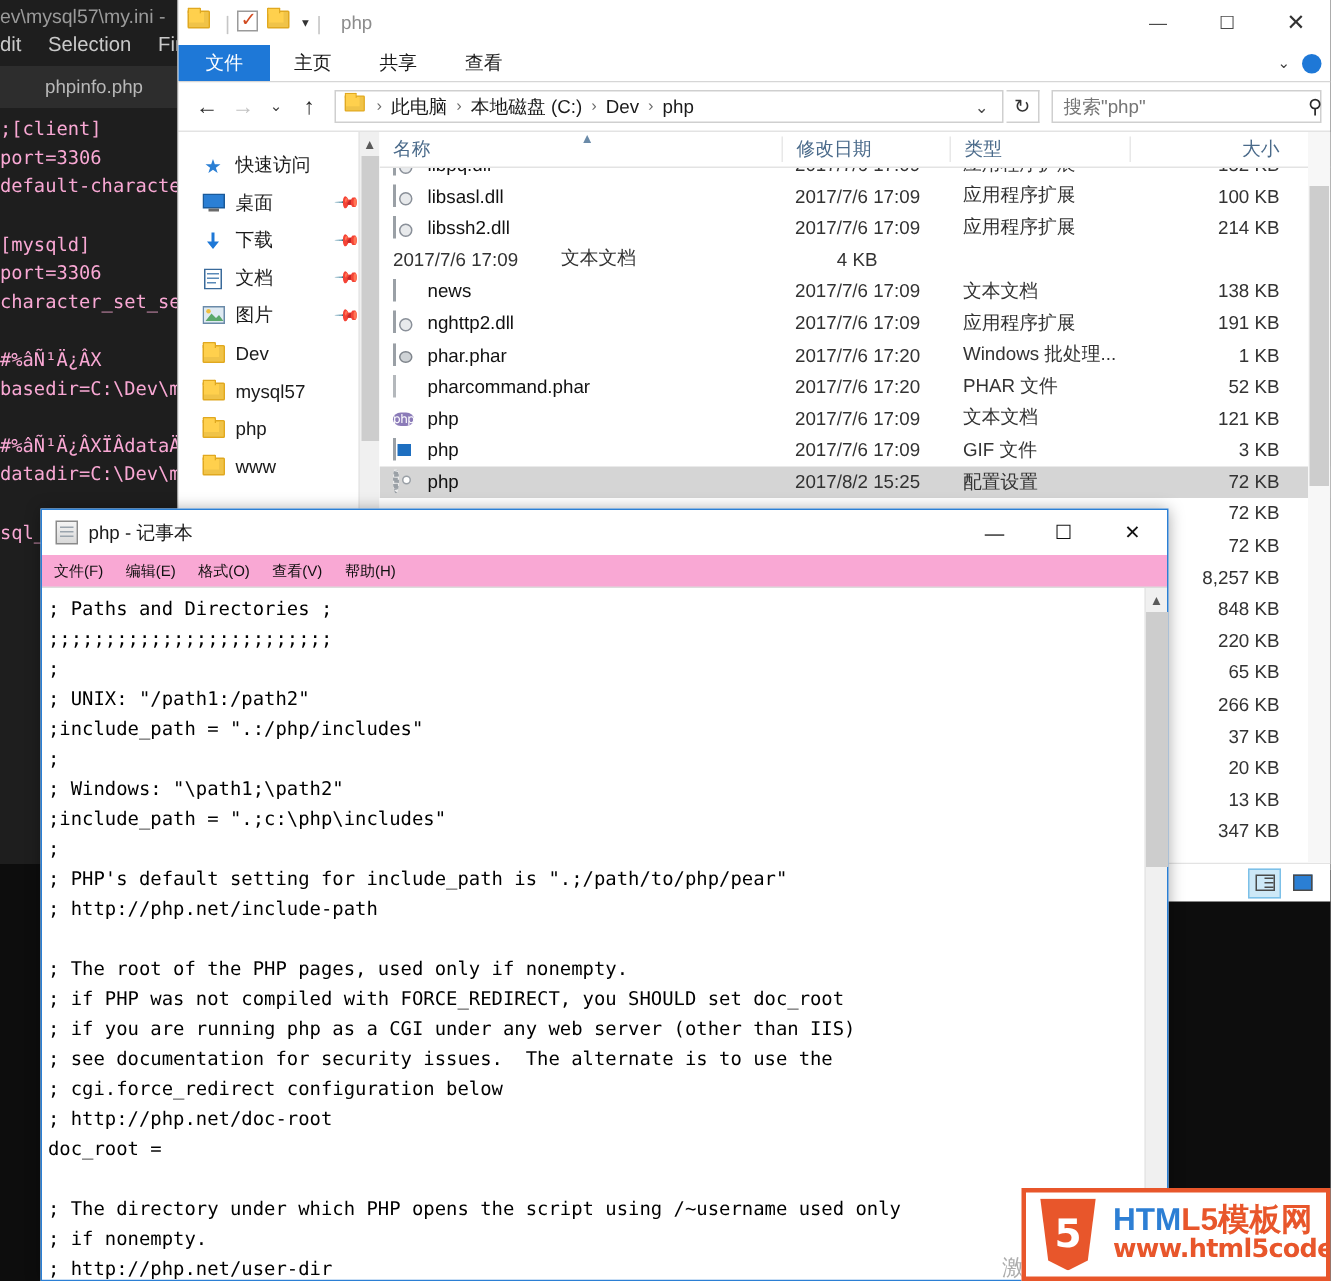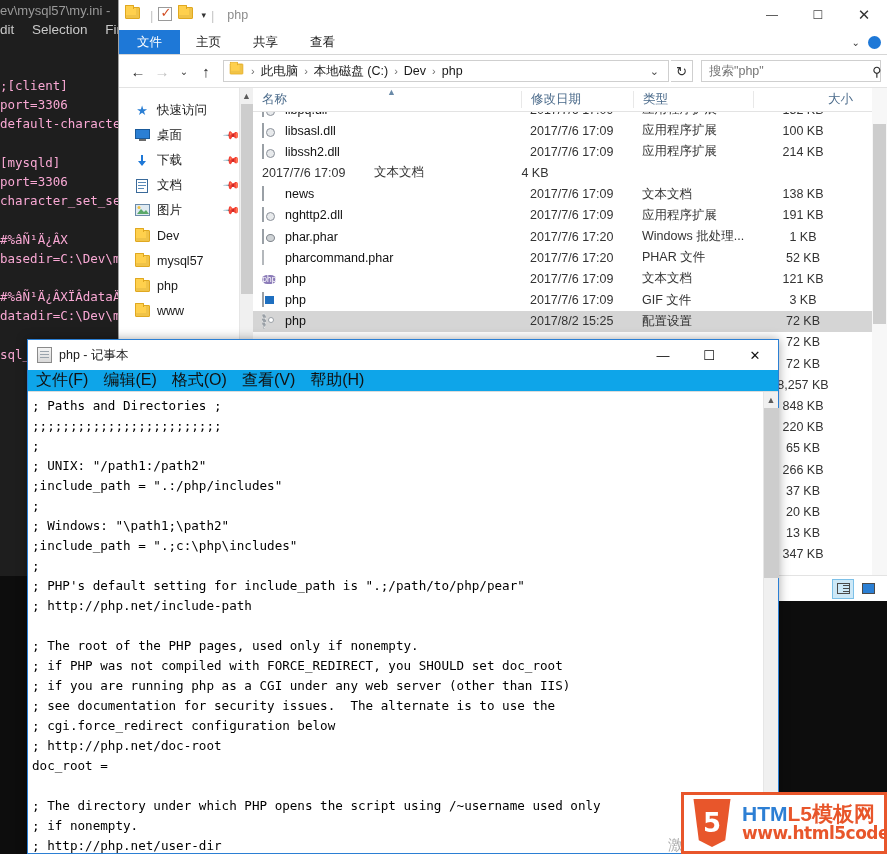--- a/index.html
+++ b/index.html
@@ -189,21 +189,21 @@
 
   .row {
     display: flex; align-items: center; height: 21.2px;
     font-size: 12.5px; color: #111;
   }
   .row.sel { background: #d5d5d5; }
   .row .cell { overflow: hidden; white-space: nowrap; }
   .row .cell.name { width: 268px; display: flex; align-items: center; padding-left: 9px; }
   .row .cell.date { width: 112px; color: #333; padding-left: 9px; }
   .row .cell.type { width: 120px; color: #333; padding-left: 9px; }
-  .row .cell.size { width: 110px; color: #333; text-align: center; padding-right: 10px; }
+  .row .cell.size { width: 110px; color: #333; text-align: right; padding-right: 10px; }
   .fi { width: 16px; height: 16px; margin-right: 7px; position: relative; flex:none;}
 
   
   .ico-doc {
     width: 13px; height: 15px; background: #fff; border: 1px solid #9aa0a6;
     position: relative;
   }
   .ico-doc::after {
     content: ""; position: absolute; left: 2px; top: 3px; right: 2px; height: 1px;
     box-shadow: 0 3px 0 #b9bec3, 0 6px 0 #b9bec3, 0 0 0 #b9bec3;
@@ -297,22 +297,22 @@
     background: #9aa4ad; box-shadow: 0 3px 0 #9aa4ad, 0 6px 0 #9aa4ad;
   }
   .np-ttl { font-size: 12.5px; color: #1a1a1a; }
   .np-ctrls { margin-left: auto; display: flex; }
   .np-btn {
     width: 46px; height: 30px; display: flex; align-items: center;
     justify-content: center; font-size: 13px; color: #111;
   }
   #np-menu {
     height: 22px; display: flex; align-items: center; padding-left: 8px;
-    font-size: 16px; color: #111; border-bottom: 1px solid #dcdcdc;
-    background: #0ea5e9;
+    font-size: 10px; color: #111; border-bottom: 1px solid #dcdcdc;
+    background: #f9a8d4;
   }
   #np-menu span { margin-right: 15px; }
   #np-text {
     position: relative; height: 461px; padding: 4px 0 0 4px;
     font-family: "DejaVu Sans Mono", "Liberation Mono", monospace;
     font-size: 12.6px; line-height: 20px; color: #000;
     white-space: pre; overflow: hidden; background: #fff;
   }
   .np-scroll {
     position: absolute; right: 0; top: 0; width: 15px; height: 100%;
@@ -356,20 +356,21 @@
 </head>
 <body>
 
 <div id="editor">
   <div class="ed-title">ev\mysql57\my.ini -</div>
   <div class="ed-menu">
     <span>dit</span>
     <span>Selection</span>
     <span>Find</span>
   </div>
+  <div class="ed-tab">phpinfo.php</div>
   <div class="ed-code">;[client]
 port=3306
 default-character
 
 [mysqld]
 port=3306
 character_set_ser
 
 #%âÑ¹Ä¿ÂX
 basedir=C:\Dev\my

